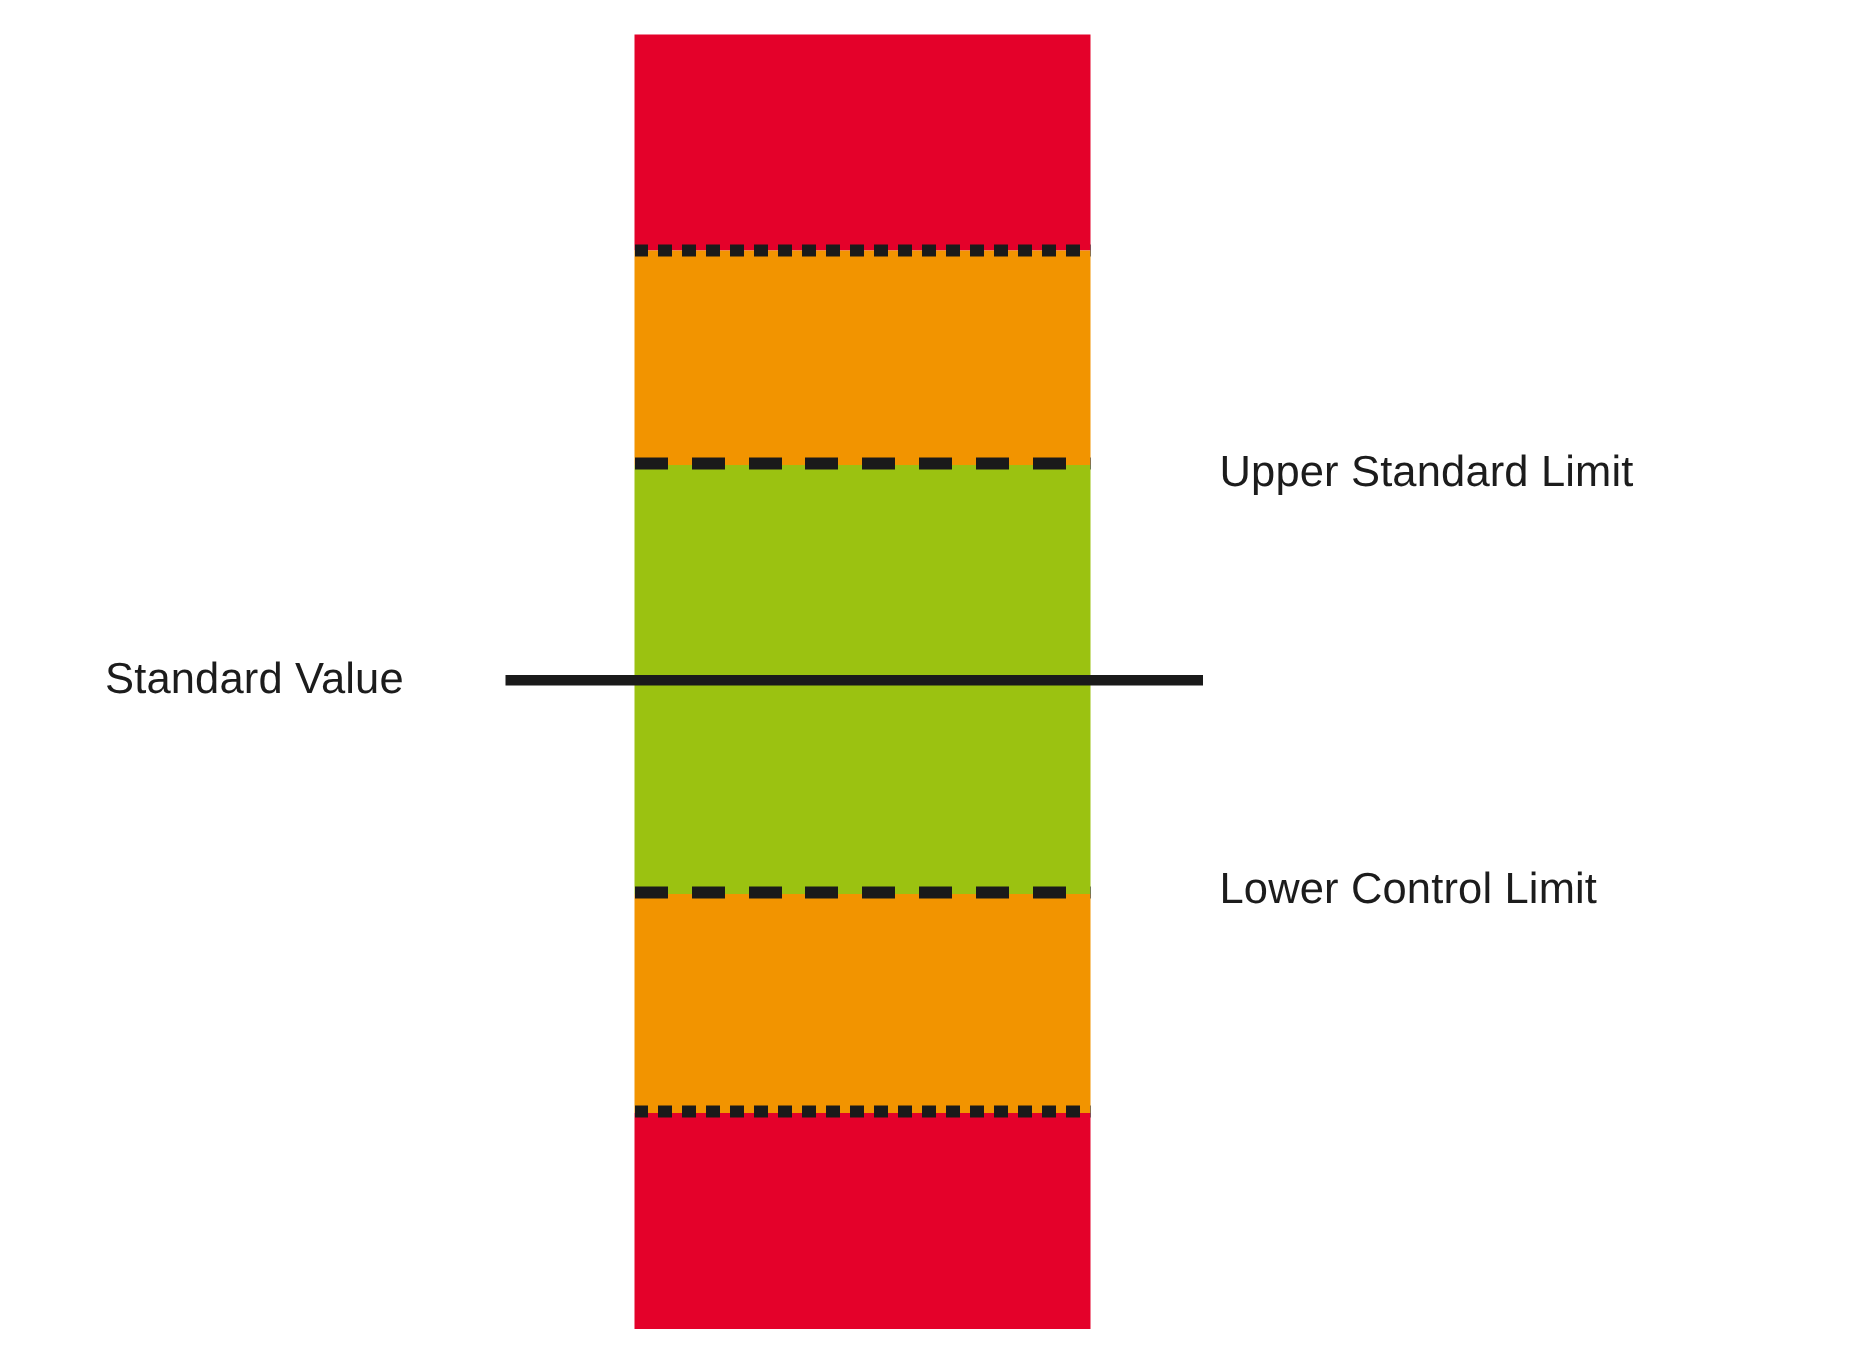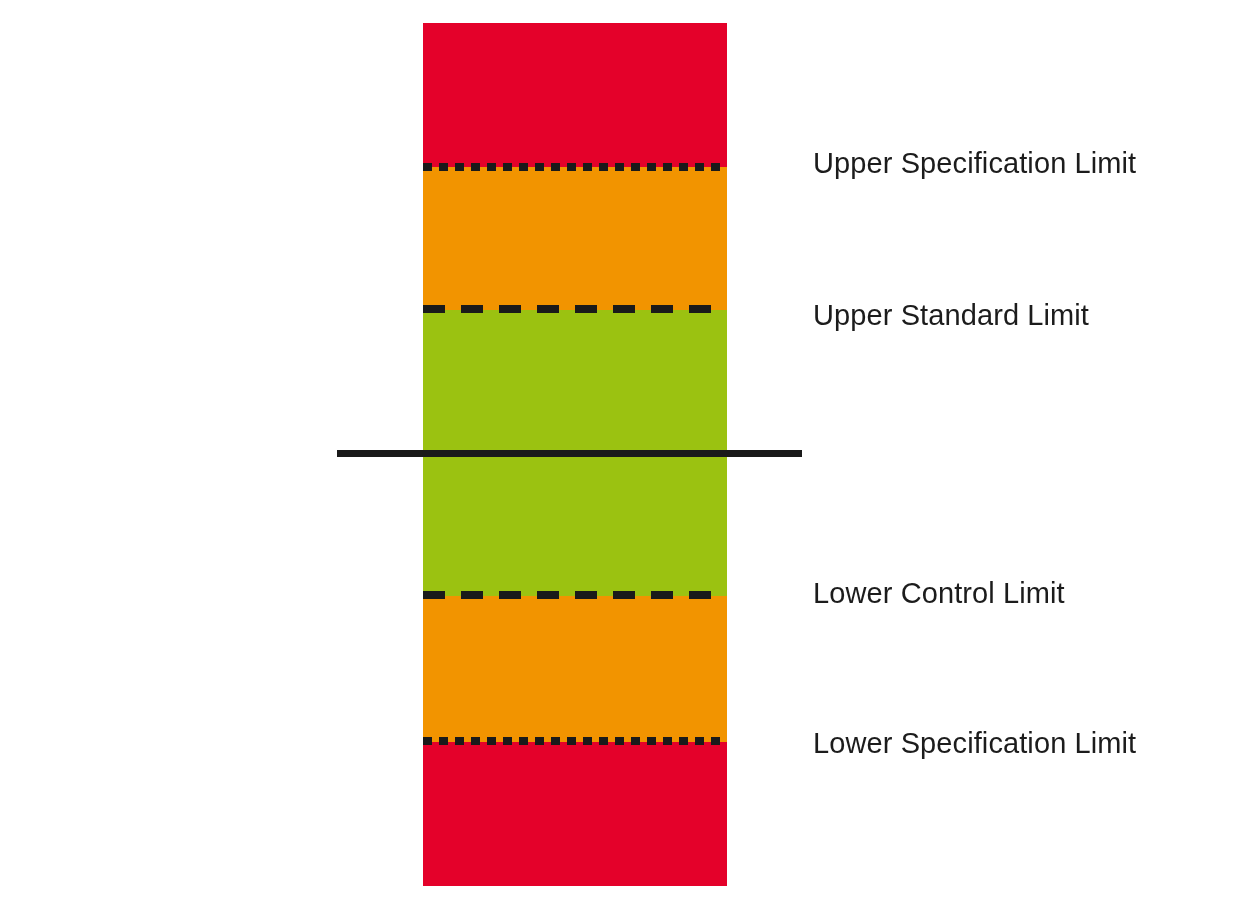--- a/index.html
+++ b/index.html
@@ -125,22 +125,21 @@
   </div>
   <div class="limit-line line-lcl">
     <div class="stroke dash-pattern"></div>
   </div>
   <div class="limit-line line-lsl">
     <div class="stroke dot-pattern"></div>
   </div>
 
   <div class="standard-line" style="background: rgb(26, 26, 26);"></div>
 
-  <div class="label label-right label-usl" style="color: rgb(28, 28, 28);">Upper Specification Limit</div>
 
   <div class="label label-right label-ucl" style="color: rgb(28, 28, 28);">Upper Standard Limit</div>
 
+  <div class="label label-std" style="color: rgb(28, 28, 28);">Standard Value</div>
 
   <div class="label label-right label-lcl" style="color: rgb(28, 28, 28);">Lower Control Limit</div>
 
-  <div class="label label-right label-lsl" style="color: rgb(28, 28, 28);">Lower Specification Limit</div>
 
 </div>
 
 </body></html>

